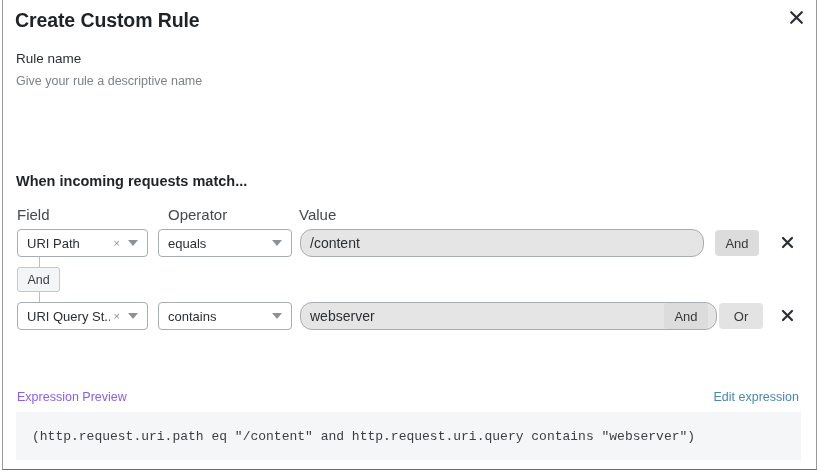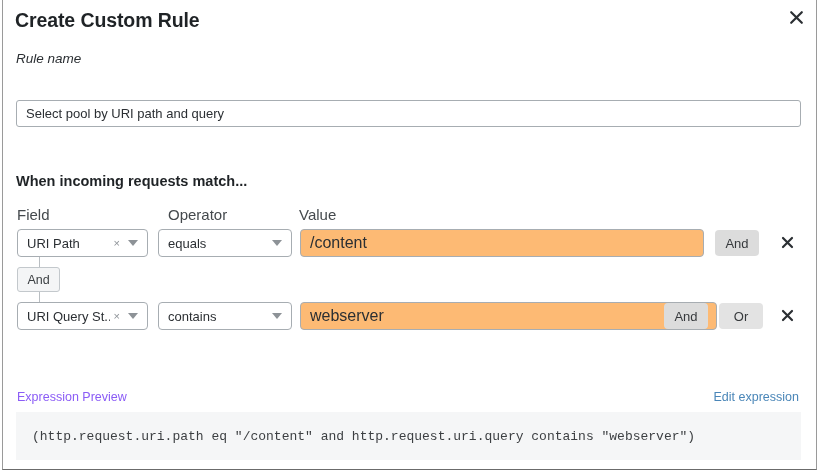--- a/index.html
+++ b/index.html
@@ -51,21 +51,20 @@
   }
   .close-btn svg { display: block; }
 
   
   .rule-name-label {
     position: absolute;
     left: 13px;
     top: 51px;
     font-size: 13.5px;
     color: #2b2f33;
-    font-style: italic;
   }
   .rule-name-hint {
     position: absolute;
     left: 13px;
     top: 74px;
     font-size: 12.5px;
     color: #7d8387;
   }
   .rule-name-input {
     position: absolute;
@@ -150,24 +149,24 @@
   }
 
   .field-select { left: 14px; width: 131px; }
   .operator-select { left: 155px; width: 134px; }
 
   .value-input {
     position: absolute;
     height: 28px;
     box-sizing: border-box;
     border: 1px solid #a7adb2;
-    border-radius: 4px;
-    background: #fdba74;
+    border-radius: 12px;
+    background: #e5e5e5;
     font-family: "Liberation Sans", sans-serif;
-    font-size: 16px;
+    font-size: 14px;
     color: #2b2f33;
     padding: 0 9px;
     outline: none;
   }
   .value-input.v1 { left: 297px; width: 404px; }
   .value-input.v2 { left: 297px; width: 417px; }
 
   .logic-btn {
     position: absolute;
     height: 26px;
@@ -270,21 +269,21 @@
 <div class="dialog">
 
   <div class="dlg-title">Create Custom Rule</div>
   <div class="close-btn">
     <svg width="15" height="15" viewBox="0 0 15 15" aria-hidden="true">
       <path d="M2.2 2.2 L12.8 12.8 M12.8 2.2 L2.2 12.8" stroke="#2b2f33" stroke-width="2.2" stroke-linecap="round"></path>
     </svg>
   </div>
 
   <div class="rule-name-label">Rule name</div>
-  <input class="rule-name-input" type="text" value="Select pool by URI path and query" style="">
+  <div class="rule-name-hint">Give your rule a descriptive name</div>
 
   <div class="section-heading">When incoming requests match...</div>
 
   <div class="col-label field">Field</div>
   <div class="col-label operator">Operator</div>
   <div class="col-label value">Value</div>
 
   <div class="connector-line"></div>
   <div class="and-chip">And</div>
 

